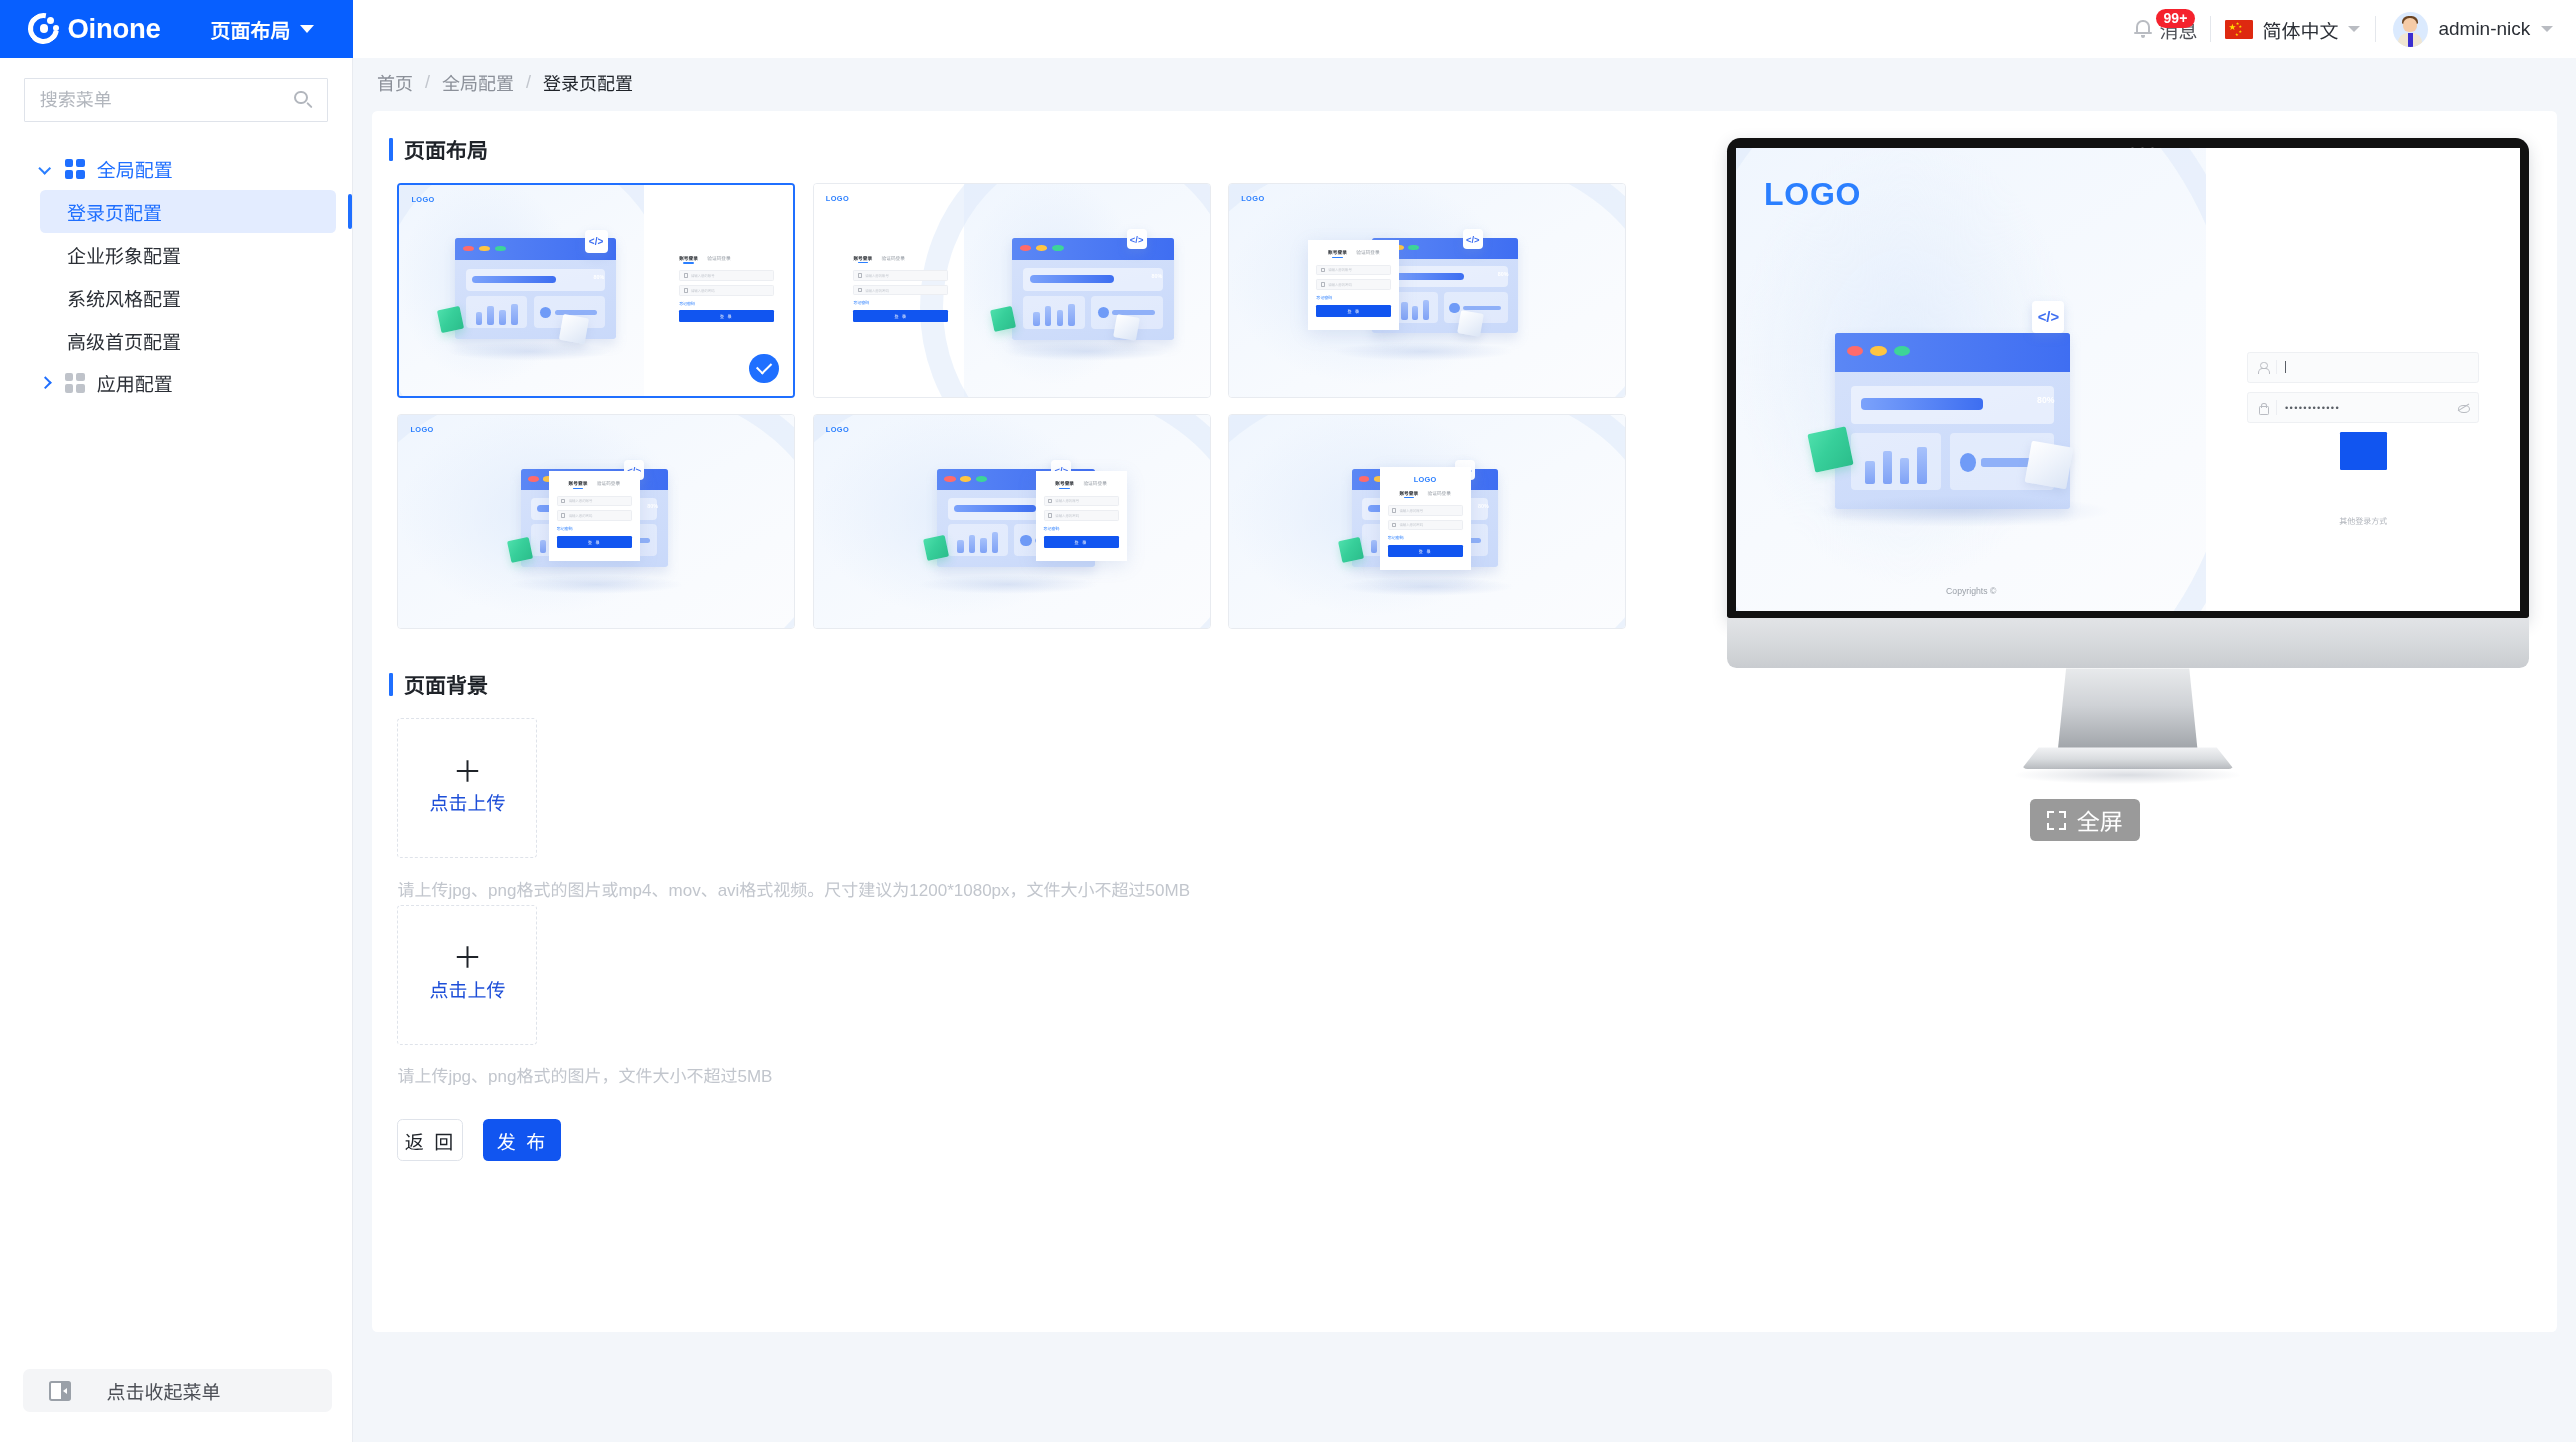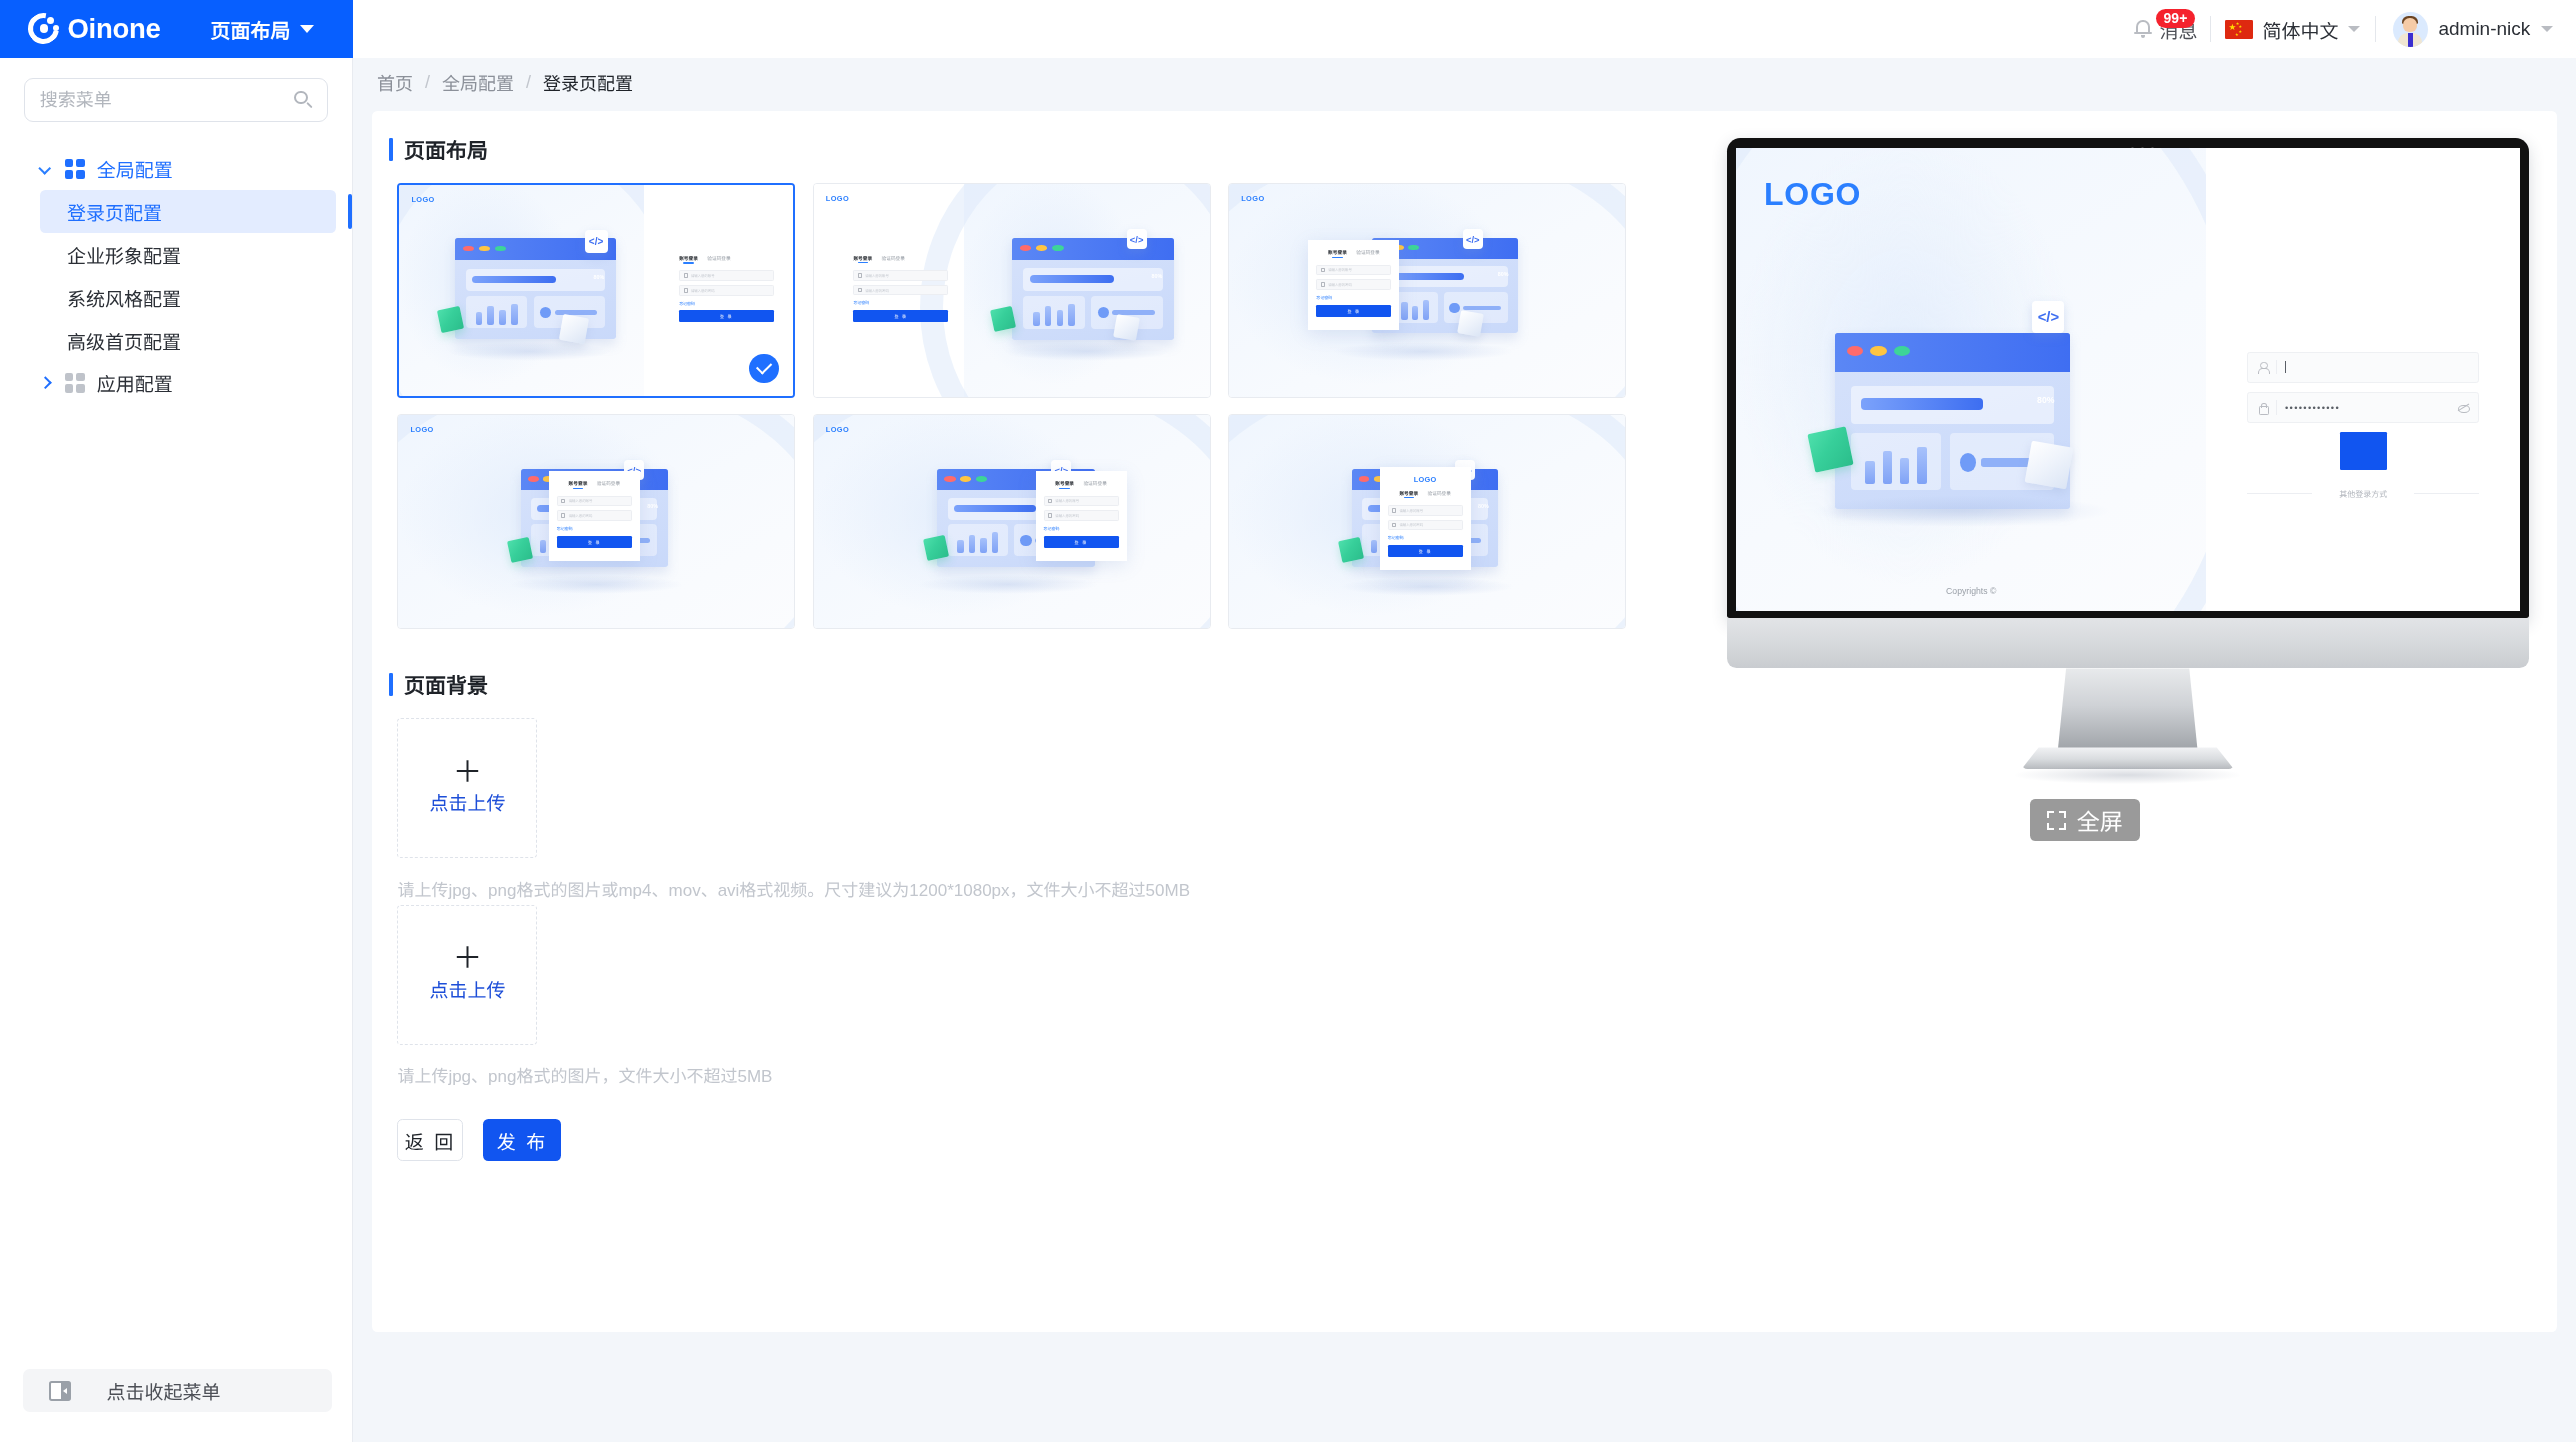--- a/index.html
+++ b/index.html
@@ -81,21 +81,21 @@
   .avatar .tie  { position:absolute; left:14.8px; top:21.5px; width:5.4px; height:14.8px; background:#3b2fd0;}
   .user-name { font-size: 19px; color: #2b2f36; }
 
   
   .sidebar {
     position: absolute; top: 58px; left: 0; width: 353px; height: 1385px;
     background: #fff; border-right: 0.7px solid #e8ebf0;
   }
   .search-wrap { padding: 20px 24px 0; }
   .search-box {
-    height: 44px; border: 0.7px solid #dfe3ea; border-radius: 9px;
+    height: 44px; border: 0.7px solid #dfe3ea; border-radius: 1px;
     display: flex; align-items: center; padding: 0 14.8px; gap: 6.7px;
   }
   .search-box input {
     flex: 1; border: none; outline: none; font-size: 18px; color: #2b2f36;
     font-family: inherit; background: transparent;
   }
   .search-box input::placeholder { color: #b2b6bd; }
   .mag { width: 18px; height: 18px; position: relative; flex: 0 0 auto;}
   .mag .c { position:absolute; left:0; top:0; width:13.4px; height:13.4px; border:2px solid #b2b6bd; border-radius:50%;}
   .mag .h { position:absolute; left:12px; top:12.7px; width:6.7px; height:2px; background:#b2b6bd; transform: rotate(45deg); border-radius:1.3px;}
@@ -305,21 +305,21 @@
   .pf-ico.user::after  { content:''; position:absolute; left:0.7px; top:6.7px; width:9.4px; height:5.4px; border:1px solid #b9bcc2; border-bottom:none; border-radius:4.7px 4.7px 0 0;}
   .pf-ico.lock::before { content:''; position:absolute; left:1.3px; top:4.7px; width:8px; height:6.7px; border:1px solid #b9bcc2; border-radius:1.3px;}
   .pf-ico.lock::after  { content:''; position:absolute; left:3px; top:1.3px; width:4.7px; height:4.7px; border:1px solid #b9bcc2; border-bottom:none; border-radius:2.7px 2.7px 0 0;}
   .pf-divider { width: 0.7px; height: 14.8px; background: #eceef2; }
   .pf-val { font-size: 9.4px; color: #5a5f66; letter-spacing: 1.3px; flex: 1;}
   .pf-caret { width: 0.7px; height: 12px; background: #5a5f66; }
   .pf-eye { width: 12px; height: 9.4px; position: relative; flex: 0 0 auto;}
   .pf-eye::before { content:''; position:absolute; left:0.7px; top:2px; width:10.7px; height:6px; border:1px solid #b9bcc2; border-radius: 50% / 60%;}
   .pf-eye::after { content:''; position:absolute; left:0; top:4px; width:12.7px; height:1px; background:#b9bcc2; transform: rotate(-32deg);}
   .pf-btn { width: 47px; height: 38px; background: #1155f0; margin: 5.4px auto 0; border-radius: 1.3px;}
-  .pf-other { display: flex; align-items: center; gap: 27px; margin-top: 17.4px;}
+  .pf-other { display: flex; align-items: center; gap: 27px; margin-top: 17.4px; flex-direction: column;}
   .pf-other .ln { flex:1; height:0.7px; background:#eceef2;}
   .pf-other .tx { font-size: 8px; color:#b2b6bd; white-space: nowrap;}
 
   .fullscreen-btn {
     position: absolute; left: 303px; top: 661px; background: #9a9a9a; color: #fff;
     height: 42px; padding: 0 17.4px; border-radius: 5.4px; display: flex; align-items: center; gap: 10.7px; cursor: pointer;
   }
   .fs-icon { width: 19px; height: 19px; position: relative; flex: 0 0 auto;}
   .fs-icon i { position: absolute; width: 7.4px; height: 7.4px; }
   .fs-icon .a { left:0; top:0;  border-left: 2px solid #fff; border-top: 2px solid #fff; }

